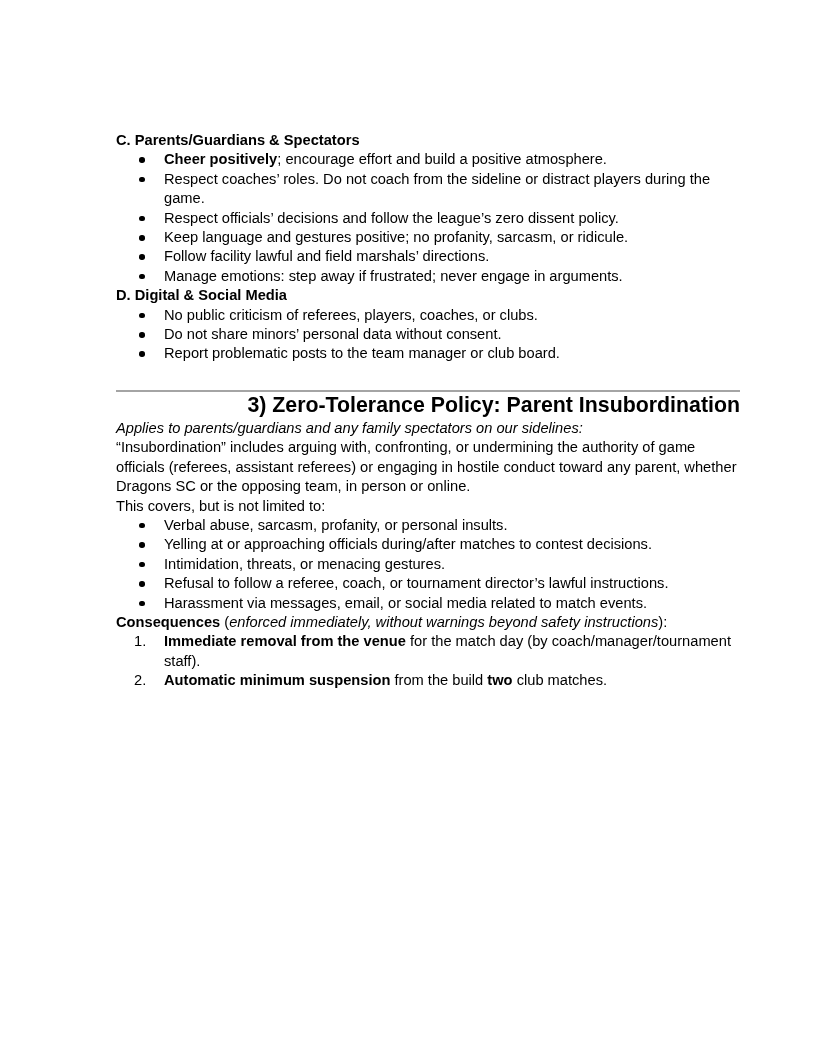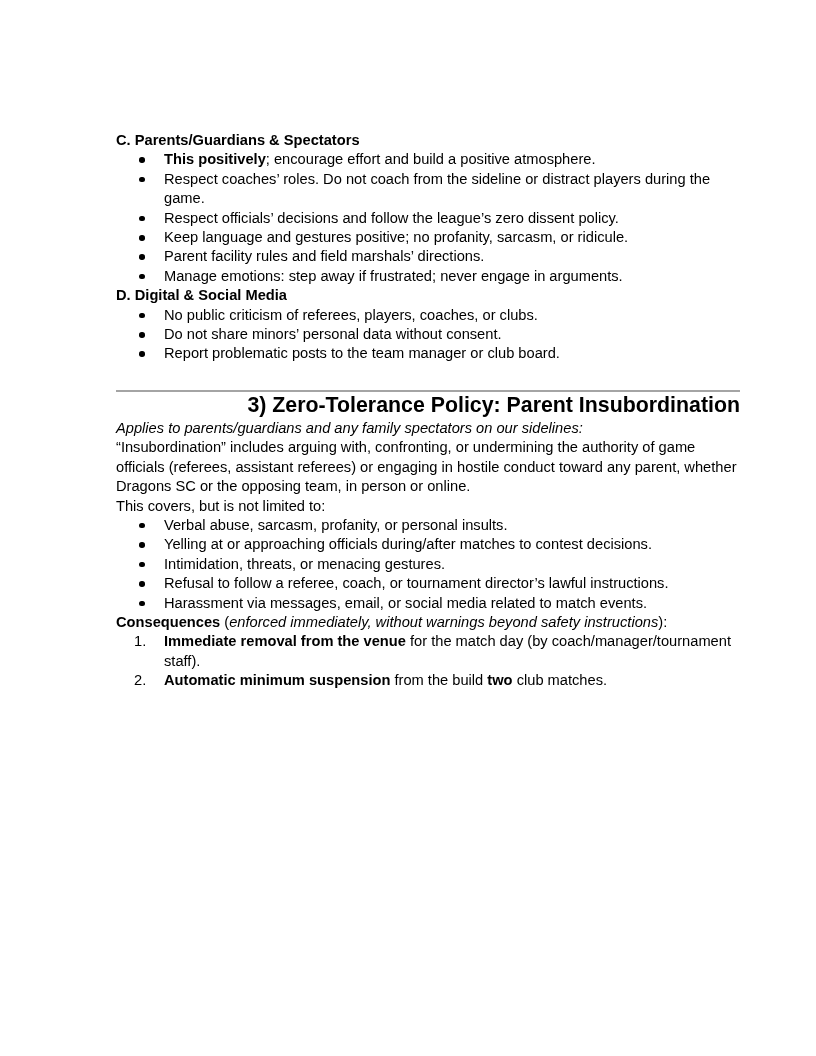--- a/index.html
+++ b/index.html
@@ -51,26 +51,26 @@
 </style>
 </head>
 <body>
 
 <div class="page">
 
   <h3 class="sub-heading">C. Parents/Guardians &amp; Spectators</h3>
 
   <ul class="bullets c-list">
     <li>
-      <span class="bold">This positively</span><span>; encourage effort and build a positive atmosphere.</span>
+      <span class="bold">Cheer positively</span><span>; encourage effort and build a positive atmosphere.</span>
     </li>
     <li>Respect coaches’ roles. Do not coach from the sideline or distract players during the game.</li>
     <li>Respect officials’ decisions and follow the league’s zero dissent policy.</li>
     <li>Keep language and gestures positive; no profanity, sarcasm, or ridicule.</li>
-    <li>Parent facility rules and field marshals’ directions.</li>
+    <li>Follow facility lawful and field marshals’ directions.</li>
     <li>Manage emotions: step away if frustrated; never engage in arguments.</li>
   </ul>
 
   <h3 class="sub-heading d-heading">D. Digital &amp; Social Media</h3>
 
   <ul class="bullets d-list">
     <li>No public criticism of referees, players, coaches, or clubs.</li>
     <li>Do not share minors’ personal data without consent.</li>
     <li>Report problematic posts to the team manager or club board.</li>
   </ul>

